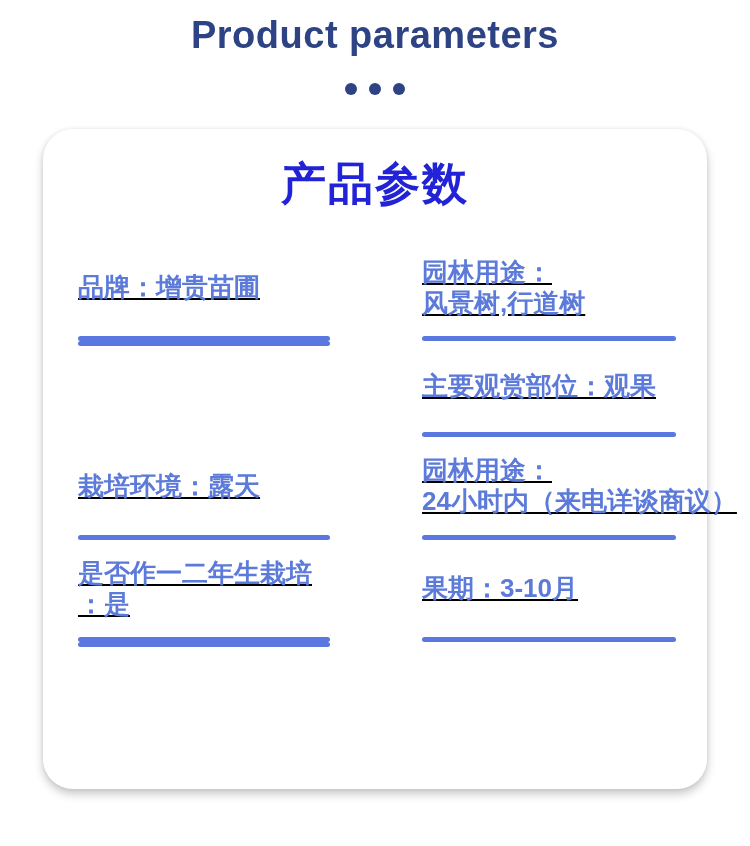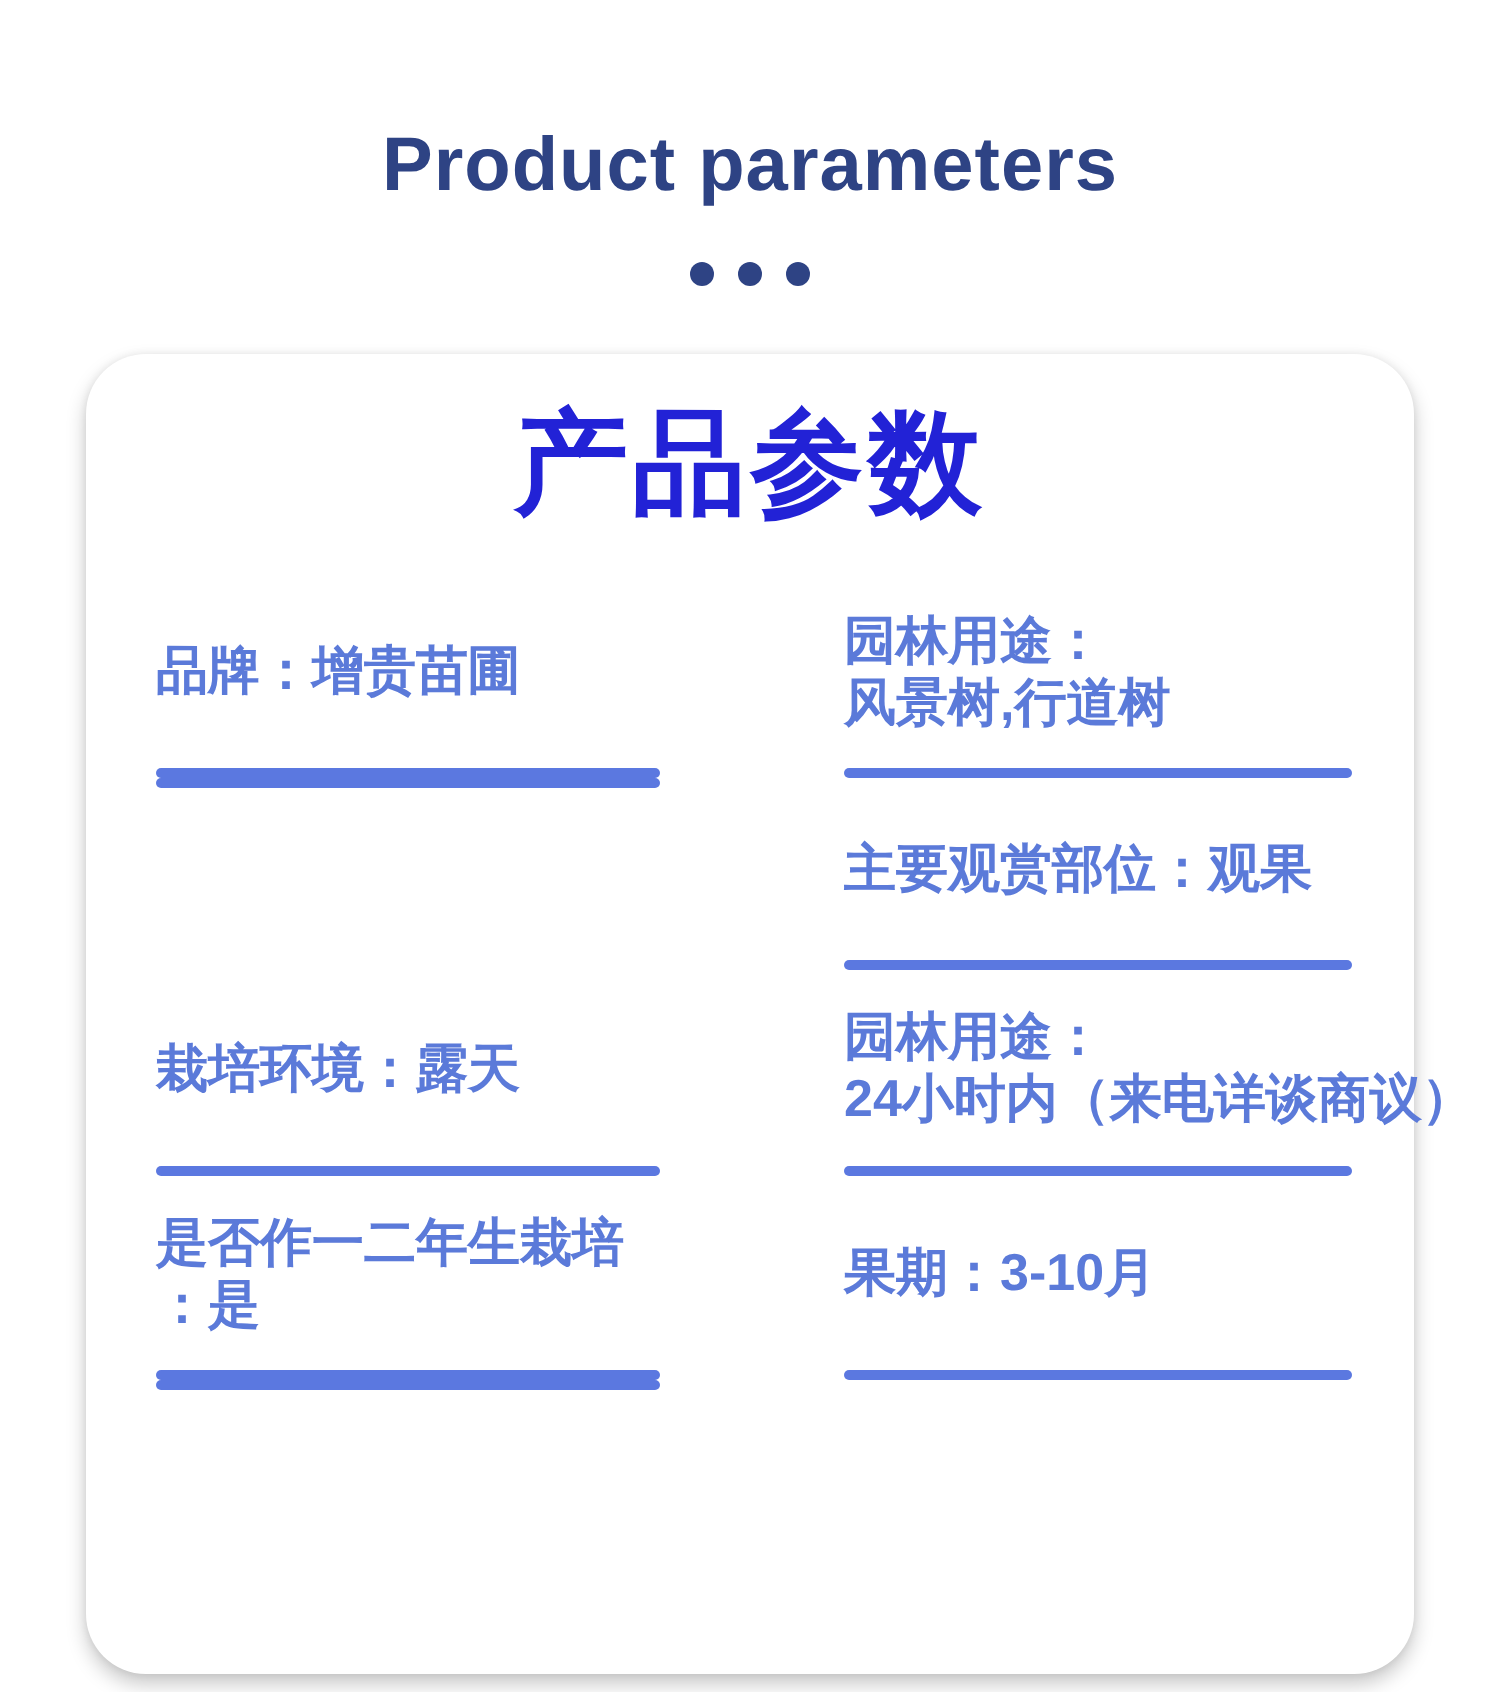--- a/index.html
+++ b/index.html
@@ -14,21 +14,20 @@
   html, body {
     width: 750px;
     height: 846px;
     background: var(--page-background);
     font-family: "Liberation Sans", "DejaVu Sans", sans-serif;
     overflow: hidden;
   }
   .page-header {
     padding-top: 14px;
     text-align: center;
-    margin-top: 48px;
   }
   .page-title {
     font-size: 38px;
     font-weight: 600;
     color: var(--header-text);
     letter-spacing: 0.5px;
   }
   .dots {
     margin-top: 26px;
     display: flex;
@@ -46,35 +45,36 @@
     height: 660px;
     margin: 34px auto 0;
     background: var(--card-background);
     border-radius: 30px;
     box-shadow: 0 5px 10px rgba(0,0,0,0.22), 0 0 4px rgba(0,0,0,0.07);
     position: relative;
   }
   .card-title {
     padding-top: 28px;
     text-align: center;
-    font-size: 57px;
+    font-size: 45px;
     font-weight: bold;
     color: var(--card-title);
     line-height: 54px;
     letter-spacing: 2px;
   }
   .param-grid {
     margin-top: 28px;
     display: grid;
     grid-template-columns: 252px 254px;
     grid-template-rows: 102px 96px 103px 102px 107px;
     column-gap: 92px;
     padding-left: 35px;
     padding-right: 31px;
     grid-auto-flow: column;
+    text-decoration: underline;
   }
   .param-cell {
     display: flex;
     flex-direction: column;
   }
   .param-text {
     margin: auto 0;
     font-size: 26px;
     font-weight: bold;
     color: var(--param-text);

